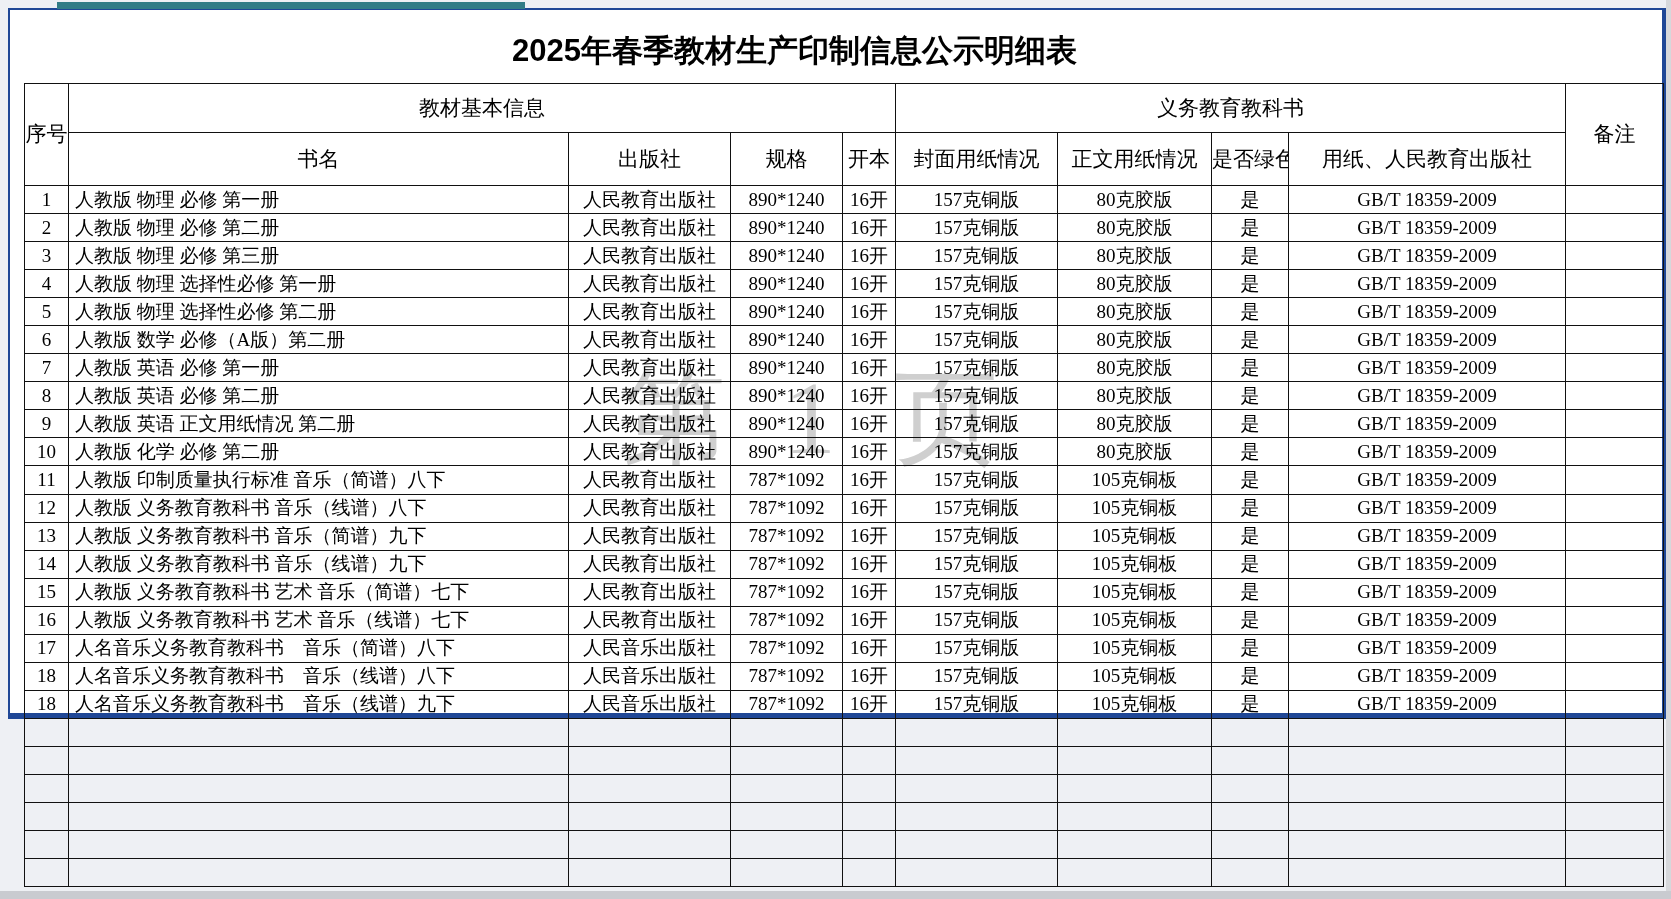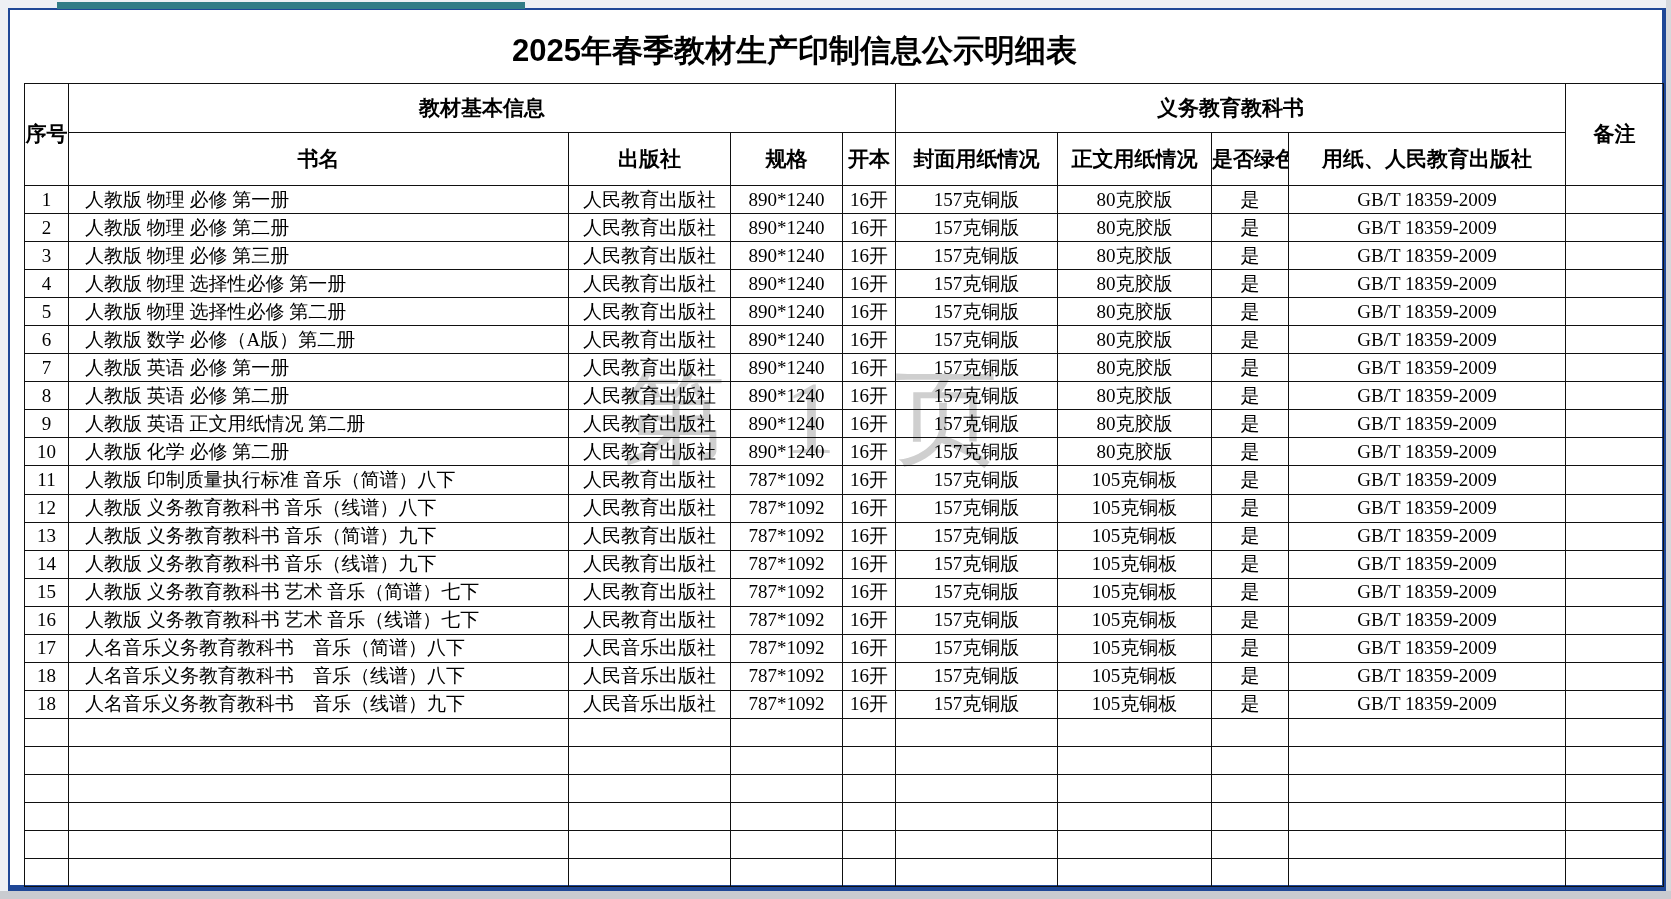--- a/index.html
+++ b/index.html
@@ -6,21 +6,21 @@
   body{
     width:1671px;height:899px;position:relative;overflow:hidden;
     background:#eef0f4;
     font-family:"Liberation Serif","DejaVu Serif",serif;
   }
   .teal-bar{
     position:absolute;left:57px;top:2px;width:468px;height:7px;
     background:var(--teal,#317c86);z-index:3;
   }
   .page{
-    position:absolute;left:8px;top:8px;width:1658px;height:883px;
+    position:absolute;left:8px;top:8px;width:1658px;height:711px;
     box-sizing:border-box;background:#ffffff;
     border:2px solid var(--page-border,#1f4796);
     border-right-width:4px;border-bottom-width:6px;
   }
   .page-title{
     position:absolute;left:14px;top:12px;width:1541px;height:58px;
     line-height:58px;text-align:center;
     font-family:"Liberation Sans","DejaVu Sans",sans-serif;
     font-weight:bold;font-size:31px;color:#000;
     white-space:nowrap;
@@ -35,28 +35,28 @@
   table.sheet{
     position:absolute;left:14px;top:73px;width:1639px;
     border-collapse:collapse;table-layout:fixed;
     background:transparent;
   }
   table.sheet th,table.sheet td{
     border:1.5px solid #111;padding:0;overflow:hidden;
     white-space:nowrap;color:#000;background:transparent;
   }
   thead th{
-    font-weight:bold;font-size:21px;text-align:center;
+    font-weight:normal;font-size:21px;text-align:center;
     white-space:normal;line-height:25px;
   }
   thead tr.grp{height:49px;}
   thead tr.sub{height:53px;}
   tbody tr{height:28.05px;}
   tbody td{font-size:19px;text-align:center;}
-  tbody td.left{text-align:left;padding-left:16px;}
+  tbody td.left{text-align:left;padding-left:6px;}
   .bottom-band{
     position:absolute;left:0;top:891px;width:1671px;height:8px;
     background:#c9cbd0;
   }
   .right-band{
     position:absolute;left:1666px;top:0;width:5px;height:891px;
     background:#d6d8db;
   }
 </style>
 </head>

